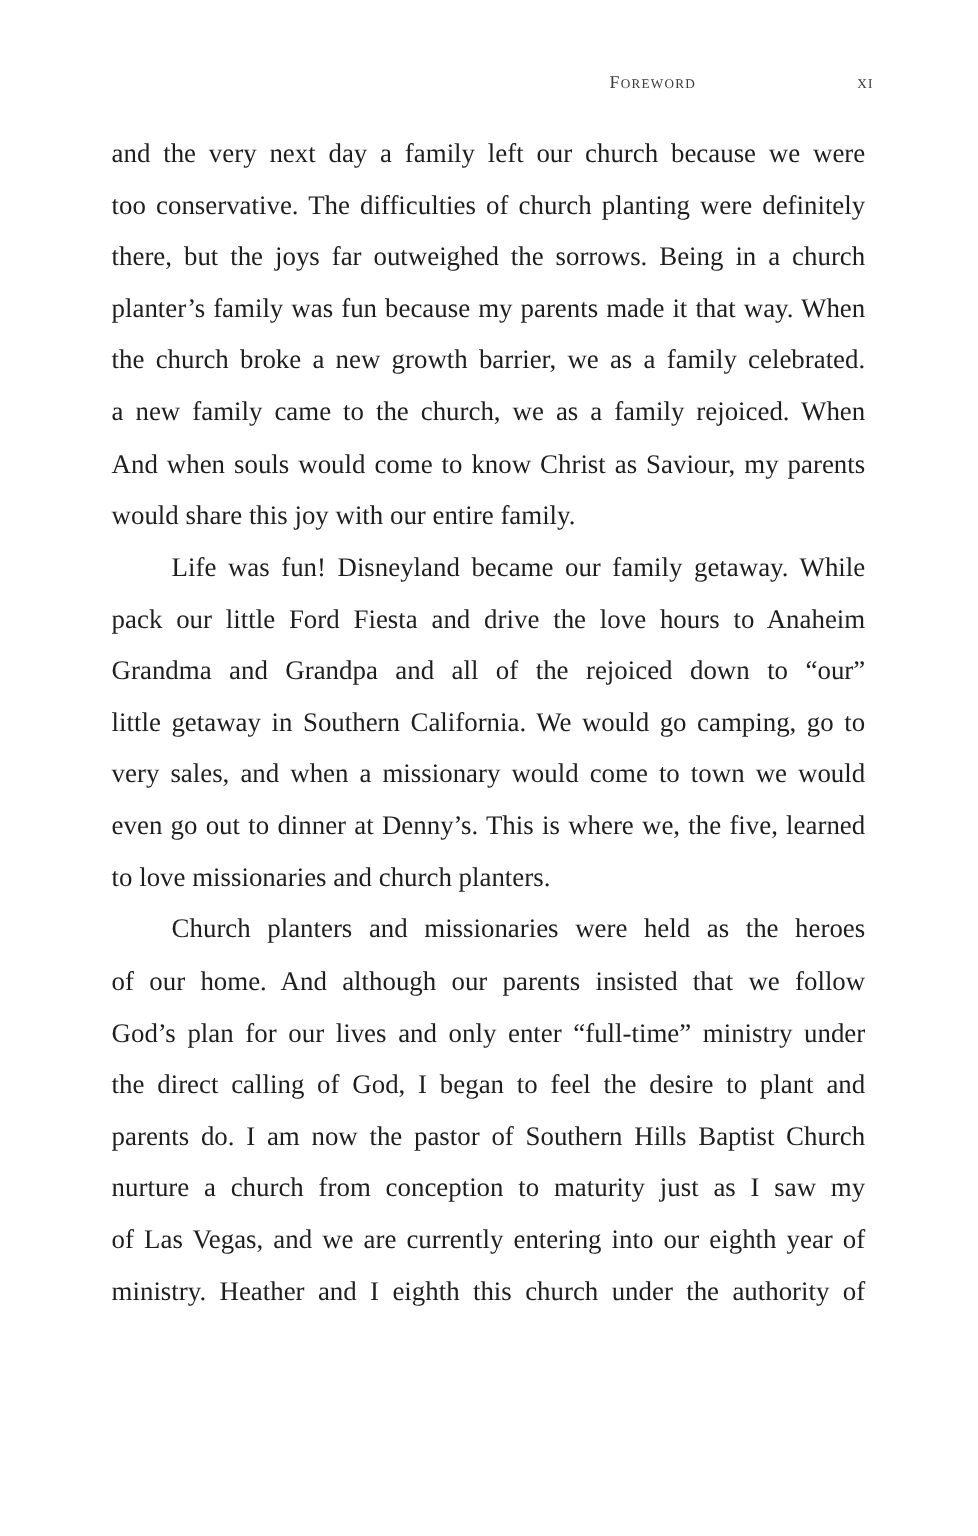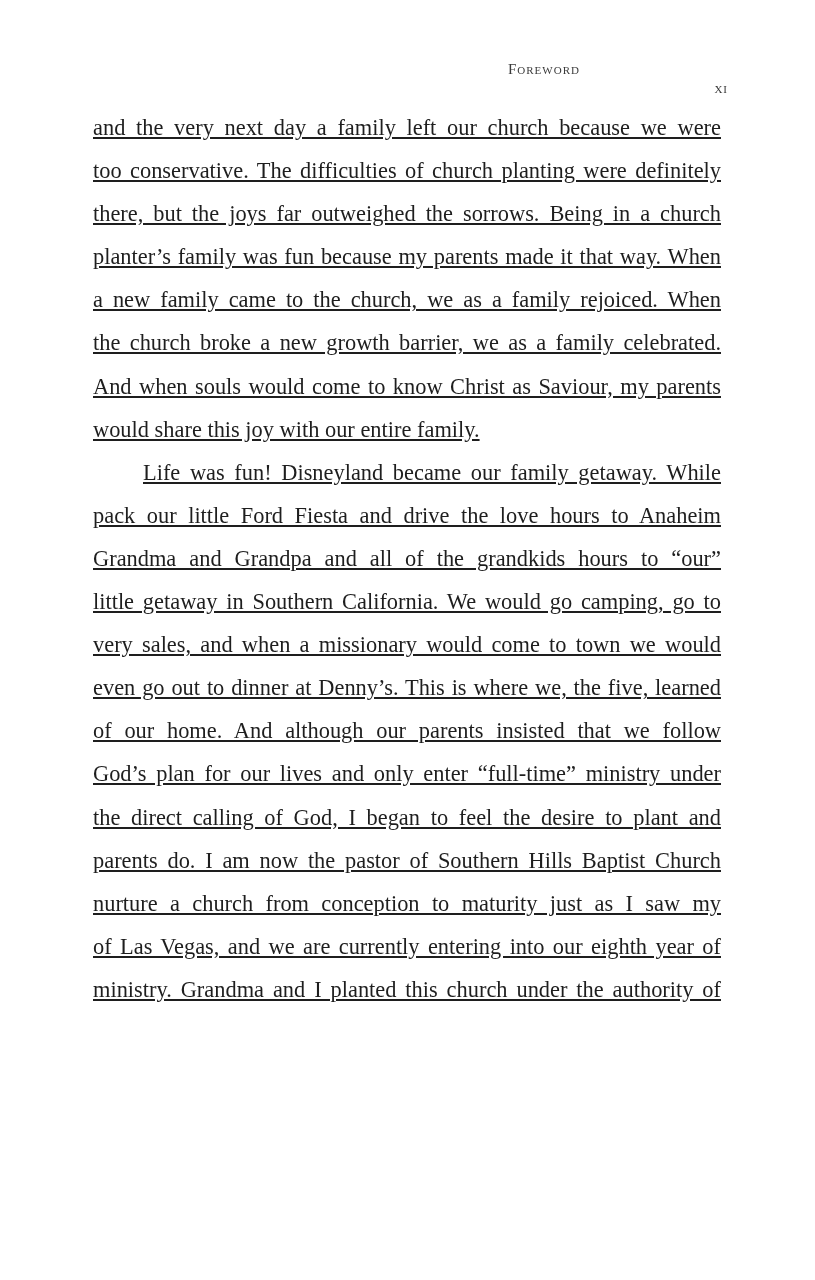--- a/index.html
+++ b/index.html
@@ -38,31 +38,29 @@
       font-variant: small-caps;
       letter-spacing: 1px;
     }
     .running-header .folio {
       position: absolute;
       right: -3px;
       top: 3px;
       font-variant: small-caps;
       text-transform: lowercase;
       letter-spacing: 1px;
-      margin-top: 19px;
     }
     .body-text {
       position: absolute;
       left: 93px;
       top: 106px;
       width: 628px;
       font-size: 22.4px;
       line-height: 43.1px;
       text-align: justify;
-      text-decoration: underline;
     }
     .body-text .line {
       display: block;
       white-space: nowrap;
       text-align-last: justify;
       height: 43.1px;
     }
     .body-text .line.last {
       text-align-last: left;
     }
@@ -81,39 +79,41 @@
     <span class="folio">xi</span>
   </div>
 
   <div class="body-text">
 
     <div class="para">
       <span class="line">and the very next day a family left our church because we were</span>
       <span class="line">too conservative. The difficulties of church planting were definitely</span>
       <span class="line">there, but the joys far outweighed the sorrows. Being in a church</span>
       <span class="line">planter’s family was fun because my parents made it that way. When</span>
+      <span class="line">the church broke a new growth barrier, we as a family celebrated.</span>
       <span class="line">a new family came to the church, we as a family rejoiced. When</span>
-      <span class="line">the church broke a new growth barrier, we as a family celebrated.</span>
       <span class="line">And when souls would come to know Christ as Saviour, my parents</span>
       <span class="line last">would share this joy with our entire family.</span>
     </div>
 
     <div class="para">
       <span class="line indent">Life was fun! Disneyland became our family getaway. While</span>
       <span class="line">pack our little Ford Fiesta and drive the love hours to Anaheim</span>
-      <span class="line">Grandma and Grandpa and all of the grandkids hours to “our”</span>
+      <span class="line">Grandma and Grandpa and all of the rejoiced down to “our”</span>
       <span class="line">little getaway in Southern California. We would go camping, go to</span>
       <span class="line">very sales, and when a missionary would come to town we would</span>
       <span class="line">even go out to dinner at Denny’s. This is where we, the five, learned</span>
+      <span class="line last">to love missionaries and church planters.</span>
     </div>
 
     <div class="para">
+      <span class="line indent">Church planters and missionaries were held as the heroes</span>
       <span class="line">of our home. And although our parents insisted that we follow</span>
       <span class="line">God’s plan for our lives and only enter “full-time” ministry under</span>
       <span class="line">the direct calling of God, I began to feel the desire to plant and</span>
       <span class="line">parents do. I am now the pastor of Southern Hills Baptist Church</span>
       <span class="line">nurture a church from conception to maturity just as I saw my</span>
       <span class="line">of Las Vegas, and we are currently entering into our eighth year of</span>
-      <span class="line">ministry. Grandma and I planted this church under the authority of</span>
+      <span class="line">ministry. Heather and I eighth this church under the authority of</span>
     </div>
 
   </div>
 </div>
 
 </body></html>

